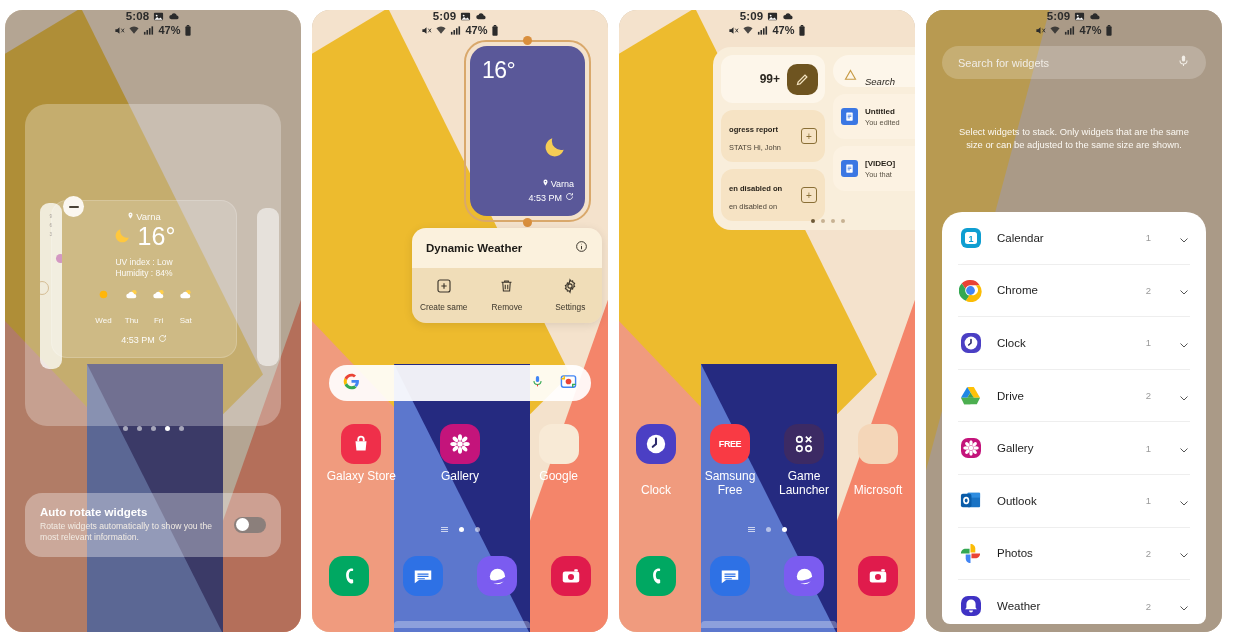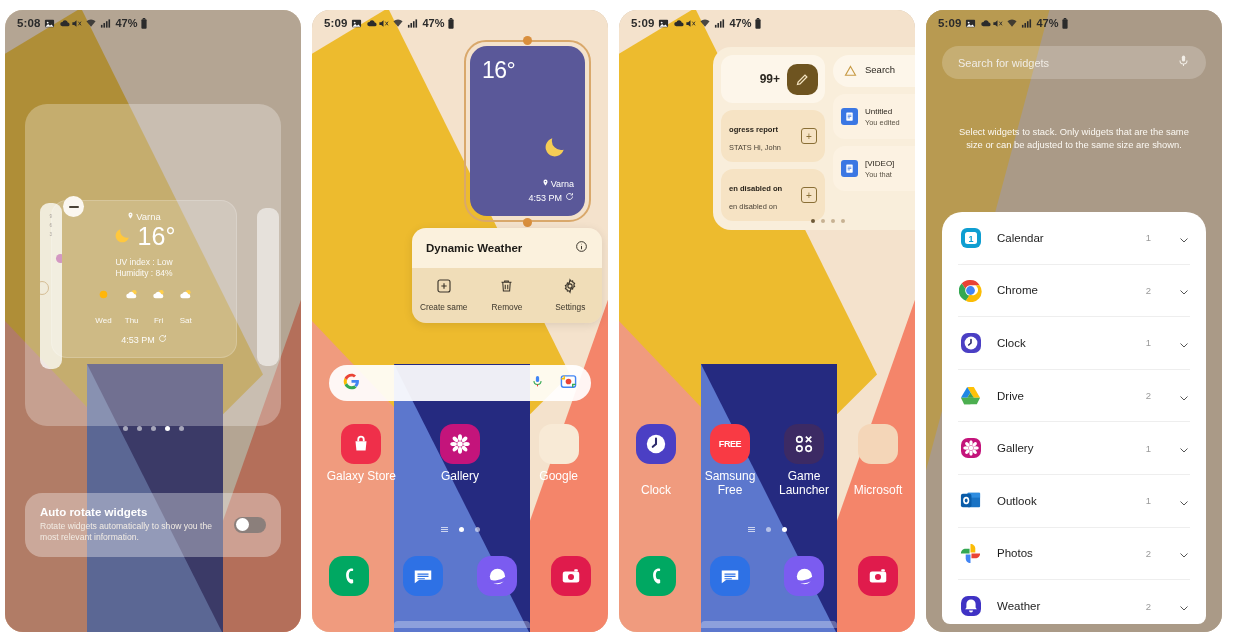--- a/index.html
+++ b/index.html
@@ -53,23 +53,23 @@
     background:#5c77cd;
     clip-path: polygon(0 0, 0 100%, 100% 100%);
   }
 
   
   .dim { position:absolute; inset:0; background:rgba(90,80,70,0.42); }
 
   
   .statusbar {
     position:absolute; top:0; left:0; right:0; height:26px;
-    display:flex; align-items:center; 
+    display:flex; align-items:center; justify-content:space-between;
     padding: 0 12px; z-index: 40;
-    font-size: 11px; color:#2b2b2b; font-weight:600;
+    font-size: 11px; color:#2b2b2b; font-weight:600;flex-direction:column;
   }
   .sb-left { display:flex; align-items:center; gap:4px; }
   .sb-right { display:flex; align-items:center; gap:3px; }
   .sb-time { font-size:11.5px; letter-spacing:0.1px; }
   .ico { display:inline-block; }
   .ico svg { display:block; }
   .sb-pct { font-size:11px; font-weight:600; margin-left:1px;}
 
   
   .p1-card {
@@ -215,27 +215,27 @@
   .p3-pen { width:31px; height:31px; border-radius:10px; background:#6e5420;
     display:flex; align-items:center; justify-content:center; }
   .p3-item { height:52px; border-radius:12px; background:#f6e3c4;
     display:flex; align-items:center; justify-content:space-between; padding:0 8px; }
   .p3-item .tx .t1 { font-size:7.6px; font-weight:700; color:#241f17; white-space:nowrap; }
   .p3-item .tx .t2 { font-size:7.4px; color:#4a4236; margin-top:2px; white-space:nowrap; }
   .p3-sq { width:16px; height:16px; border:1.4px solid #8a6f36; border-radius:3px;
     display:flex; align-items:center; justify-content:center; font-size:10px; color:#8a6f36;
     flex:0 0 16px;}
   .p3-srch { height:32px; border-radius:16px; background:#fdf6ea;
-    display:flex; align-items:flex-start; gap:7px; padding:9px 10px; }
+    display:flex; align-items:flex-end; gap:7px; padding:0 10px;font-style:italic; }
   .p3-srch .lbl { font-size:9.5px; color:#2b2720; }
   .p3-doc { height:45px; border-radius:12px; background:#fcf2e2;
     display:flex; align-items:center; gap:7px; padding:0 8px; }
   .p3-doc .di { width:17px; height:17px; border-radius:3px; background:#3b77e3;
     display:flex; align-items:center; justify-content:center; flex:0 0 17px;}
-  .p3-doc .t1 { font-size:8px; font-weight:400; color:#241f17; white-space:nowrap;}
+  .p3-doc .t1 { font-size:8px; font-weight:700; color:#241f17; white-space:nowrap;}
   .p3-doc .t2 { font-size:7.4px; color:#5b5345; margin-top:2px; white-space:nowrap;}
   .p3-dots { position:absolute; left:0; right:0; bottom:7px; display:flex;
     justify-content:center; gap:6px; }
   .p3-dots b { width:4px; height:4px; border-radius:50%; background:#c8b293; display:block;}
   .p3-dots b.on { background:#6e5a38; }
 
   
   .p4-bg { position:absolute; inset:0; background:#b9a896; }
   .p4-yellow { position:absolute; left:-2px; top:-2px; width:180px; height:470px;
     background:#d0a83a; clip-path: polygon(0 0, 70% 0, 0 100%); }

